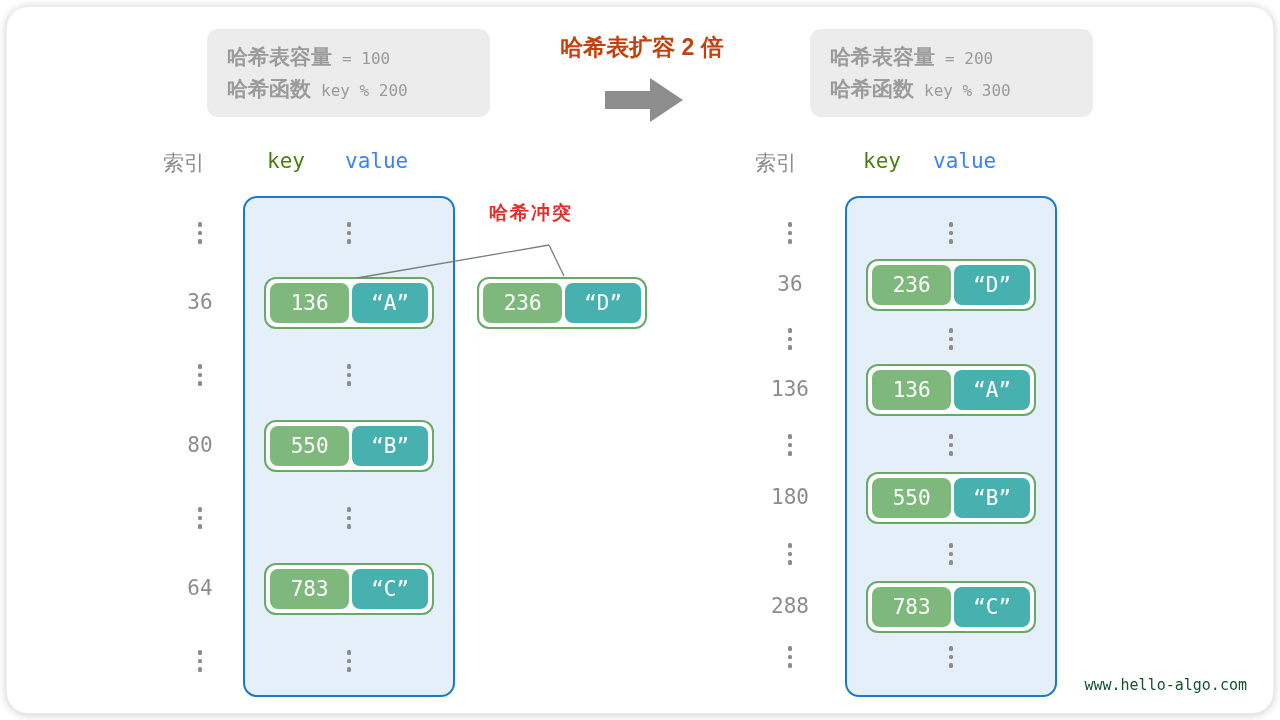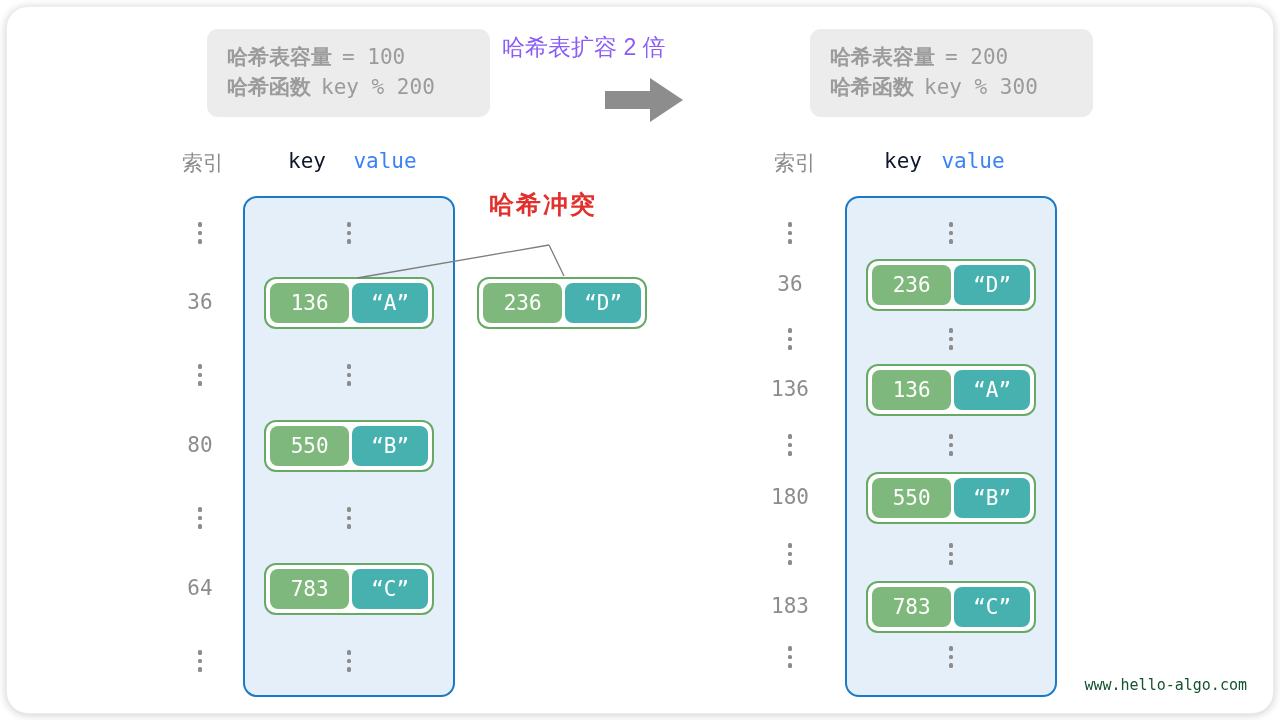--- a/index.html
+++ b/index.html
@@ -18,32 +18,32 @@
   .layer { position:absolute; inset:0; }
 
   
   .info-box {
     position:absolute; width:283px; height:88px; top:29px;
     background:#ececec; border-radius:11px;
     padding:13px 0 0 20px; color:#9b9b9b;
   }
   .info-line { display:flex; gap:10px; align-items:baseline; line-height:30px; font-size:21px; }
   .info-label { font-weight:bold; }
-  .info-code  { font-size:21px; }
+  .info-code  { font-size:16px; }
 
   .diagram-title {
     position:absolute; left:502px; top:32px; width:280px;
-    text-align:left; font-size:23px; font-weight:normal; color:#8b5cf6;
+    text-align:center; font-size:23px; font-weight:bold; color:#c2410c;
   }
   .arrow-wrap { position:absolute; left:605px; top:76px; width:78px; height:48px; }
 
   
-  .hdr { position:absolute; top:149px; width:80px; text-align:center; font-size:21px; }
+  .hdr { position:absolute; top:149px; width:80px; text-align:left; font-size:21px; }
   .hdr-cn  { color:#8c8c8c; }
-  .hdr-key { color:#0f172a; }
+  .hdr-key { color:#4d7c0f; }
   .hdr-val { color:#3b82f6; }
 
   
   .bucket {
     position:absolute; top:196px; width:212px; height:501px;
     background:#e4effa; border:2.5px solid #1b7ac5; border-radius:14px;
   }
 
   
   .pair {
@@ -59,22 +59,22 @@
   .val-box { flex:1;    background:#46b1ae; }
 
   
   .idx { position:absolute; width:80px; text-align:center; font-size:21px; color:#8c8c8c; }
 
   
   .vdots { position:absolute; width:20px; display:flex; flex-direction:column; align-items:center; gap:4px; }
   .vdots i { width:4.5px; height:4.5px; border-radius:1.5px; background:#8c8c8c; }
 
   .collision-label {
-    position:absolute; left:489px; top:188px; width:150px;
-    font-size:25px; font-weight:bold; letter-spacing:2px; color:#e2312d;
+    position:absolute; left:489px; top:200px; width:150px;
+    font-size:19px; font-weight:bold; letter-spacing:2px; color:#e2312d;
   }
   .connector { position:absolute; inset:0; pointer-events:none; }
 
   .watermark {
     position:absolute; right:33px; top:676px;
     font-size:15px; color:#14532d;
   }
 </style>
 </head>
 <body>
@@ -207,21 +207,21 @@
       <i></i>
       <i></i>
       <i></i>
     </div>
   <span class="idx mono" style="left:750px; top:485px;">180</span>
   <div class="vdots" style="left:780px; top:543px;">
       <i></i>
       <i></i>
       <i></i>
     </div>
-  <span class="idx mono" style="left:750px; top:594px;">183</span>
+  <span class="idx mono" style="left:750px; top:594px;">288</span>
   <div class="vdots" style="left:780px; top:646px;">
       <i></i>
       <i></i>
       <i></i>
     </div>
 
   <div class="vdots" style="left:941px; top:222px;">
       <i></i>
       <i></i>
       <i></i>

